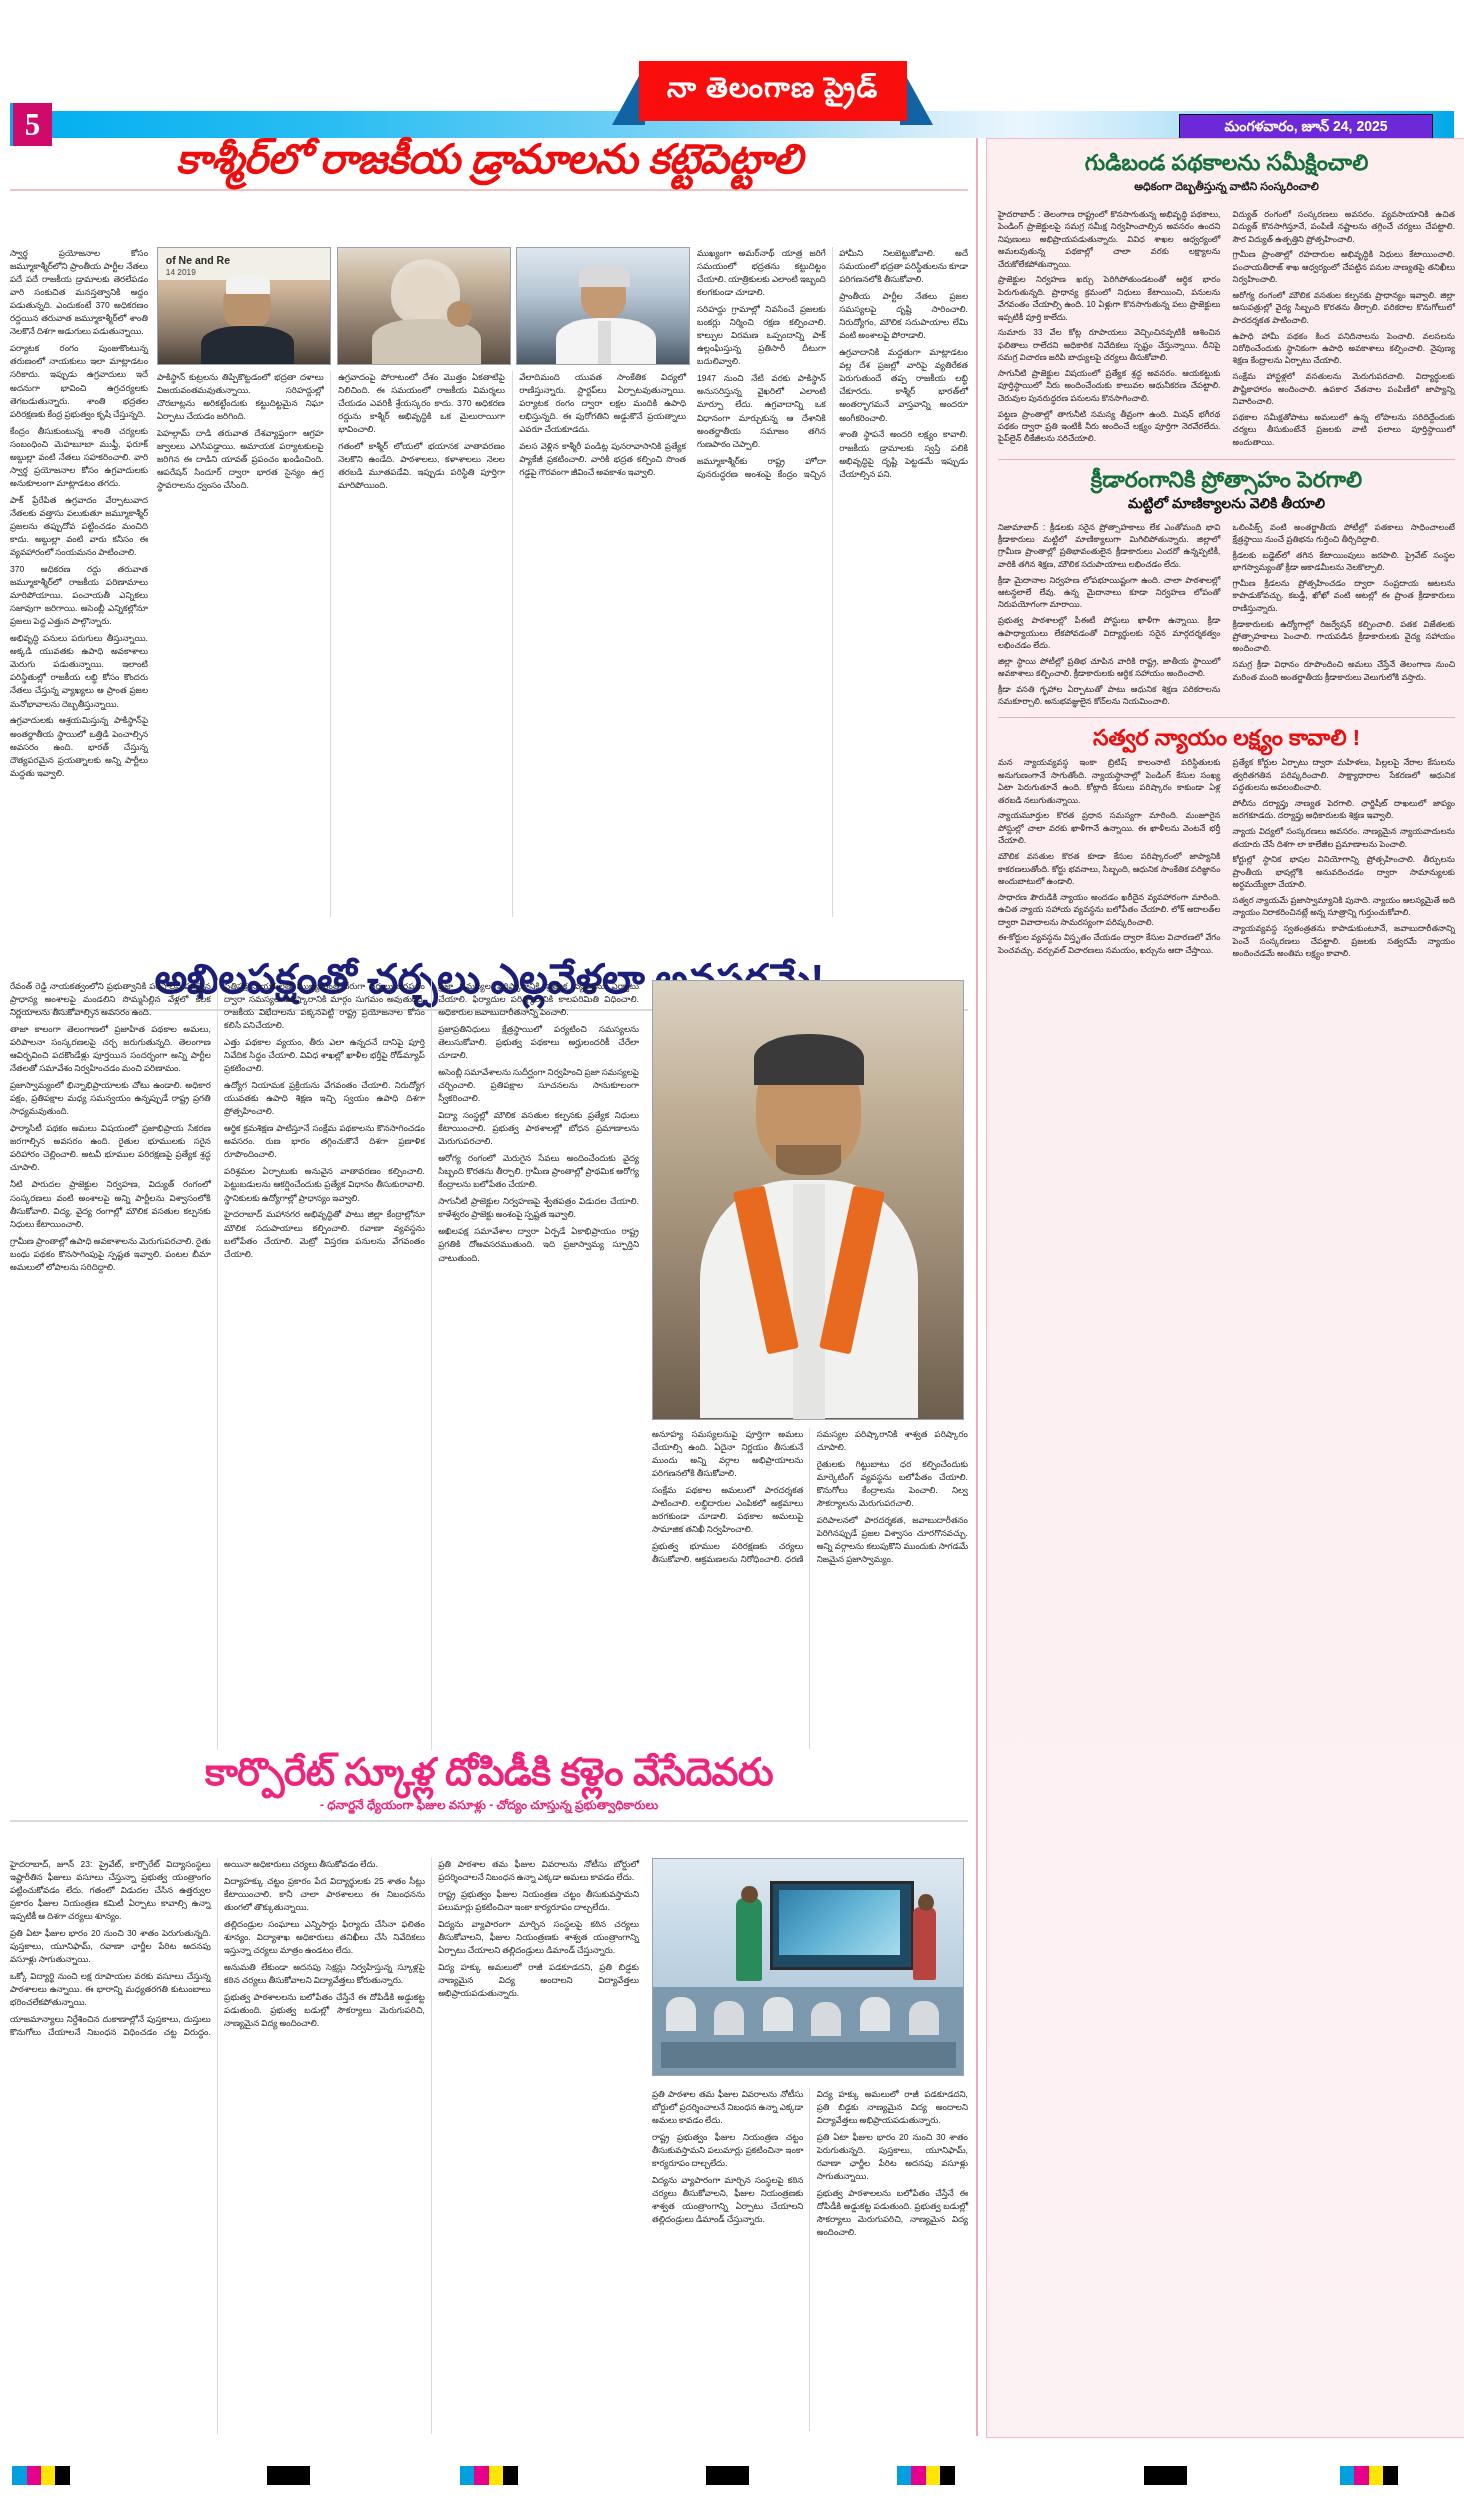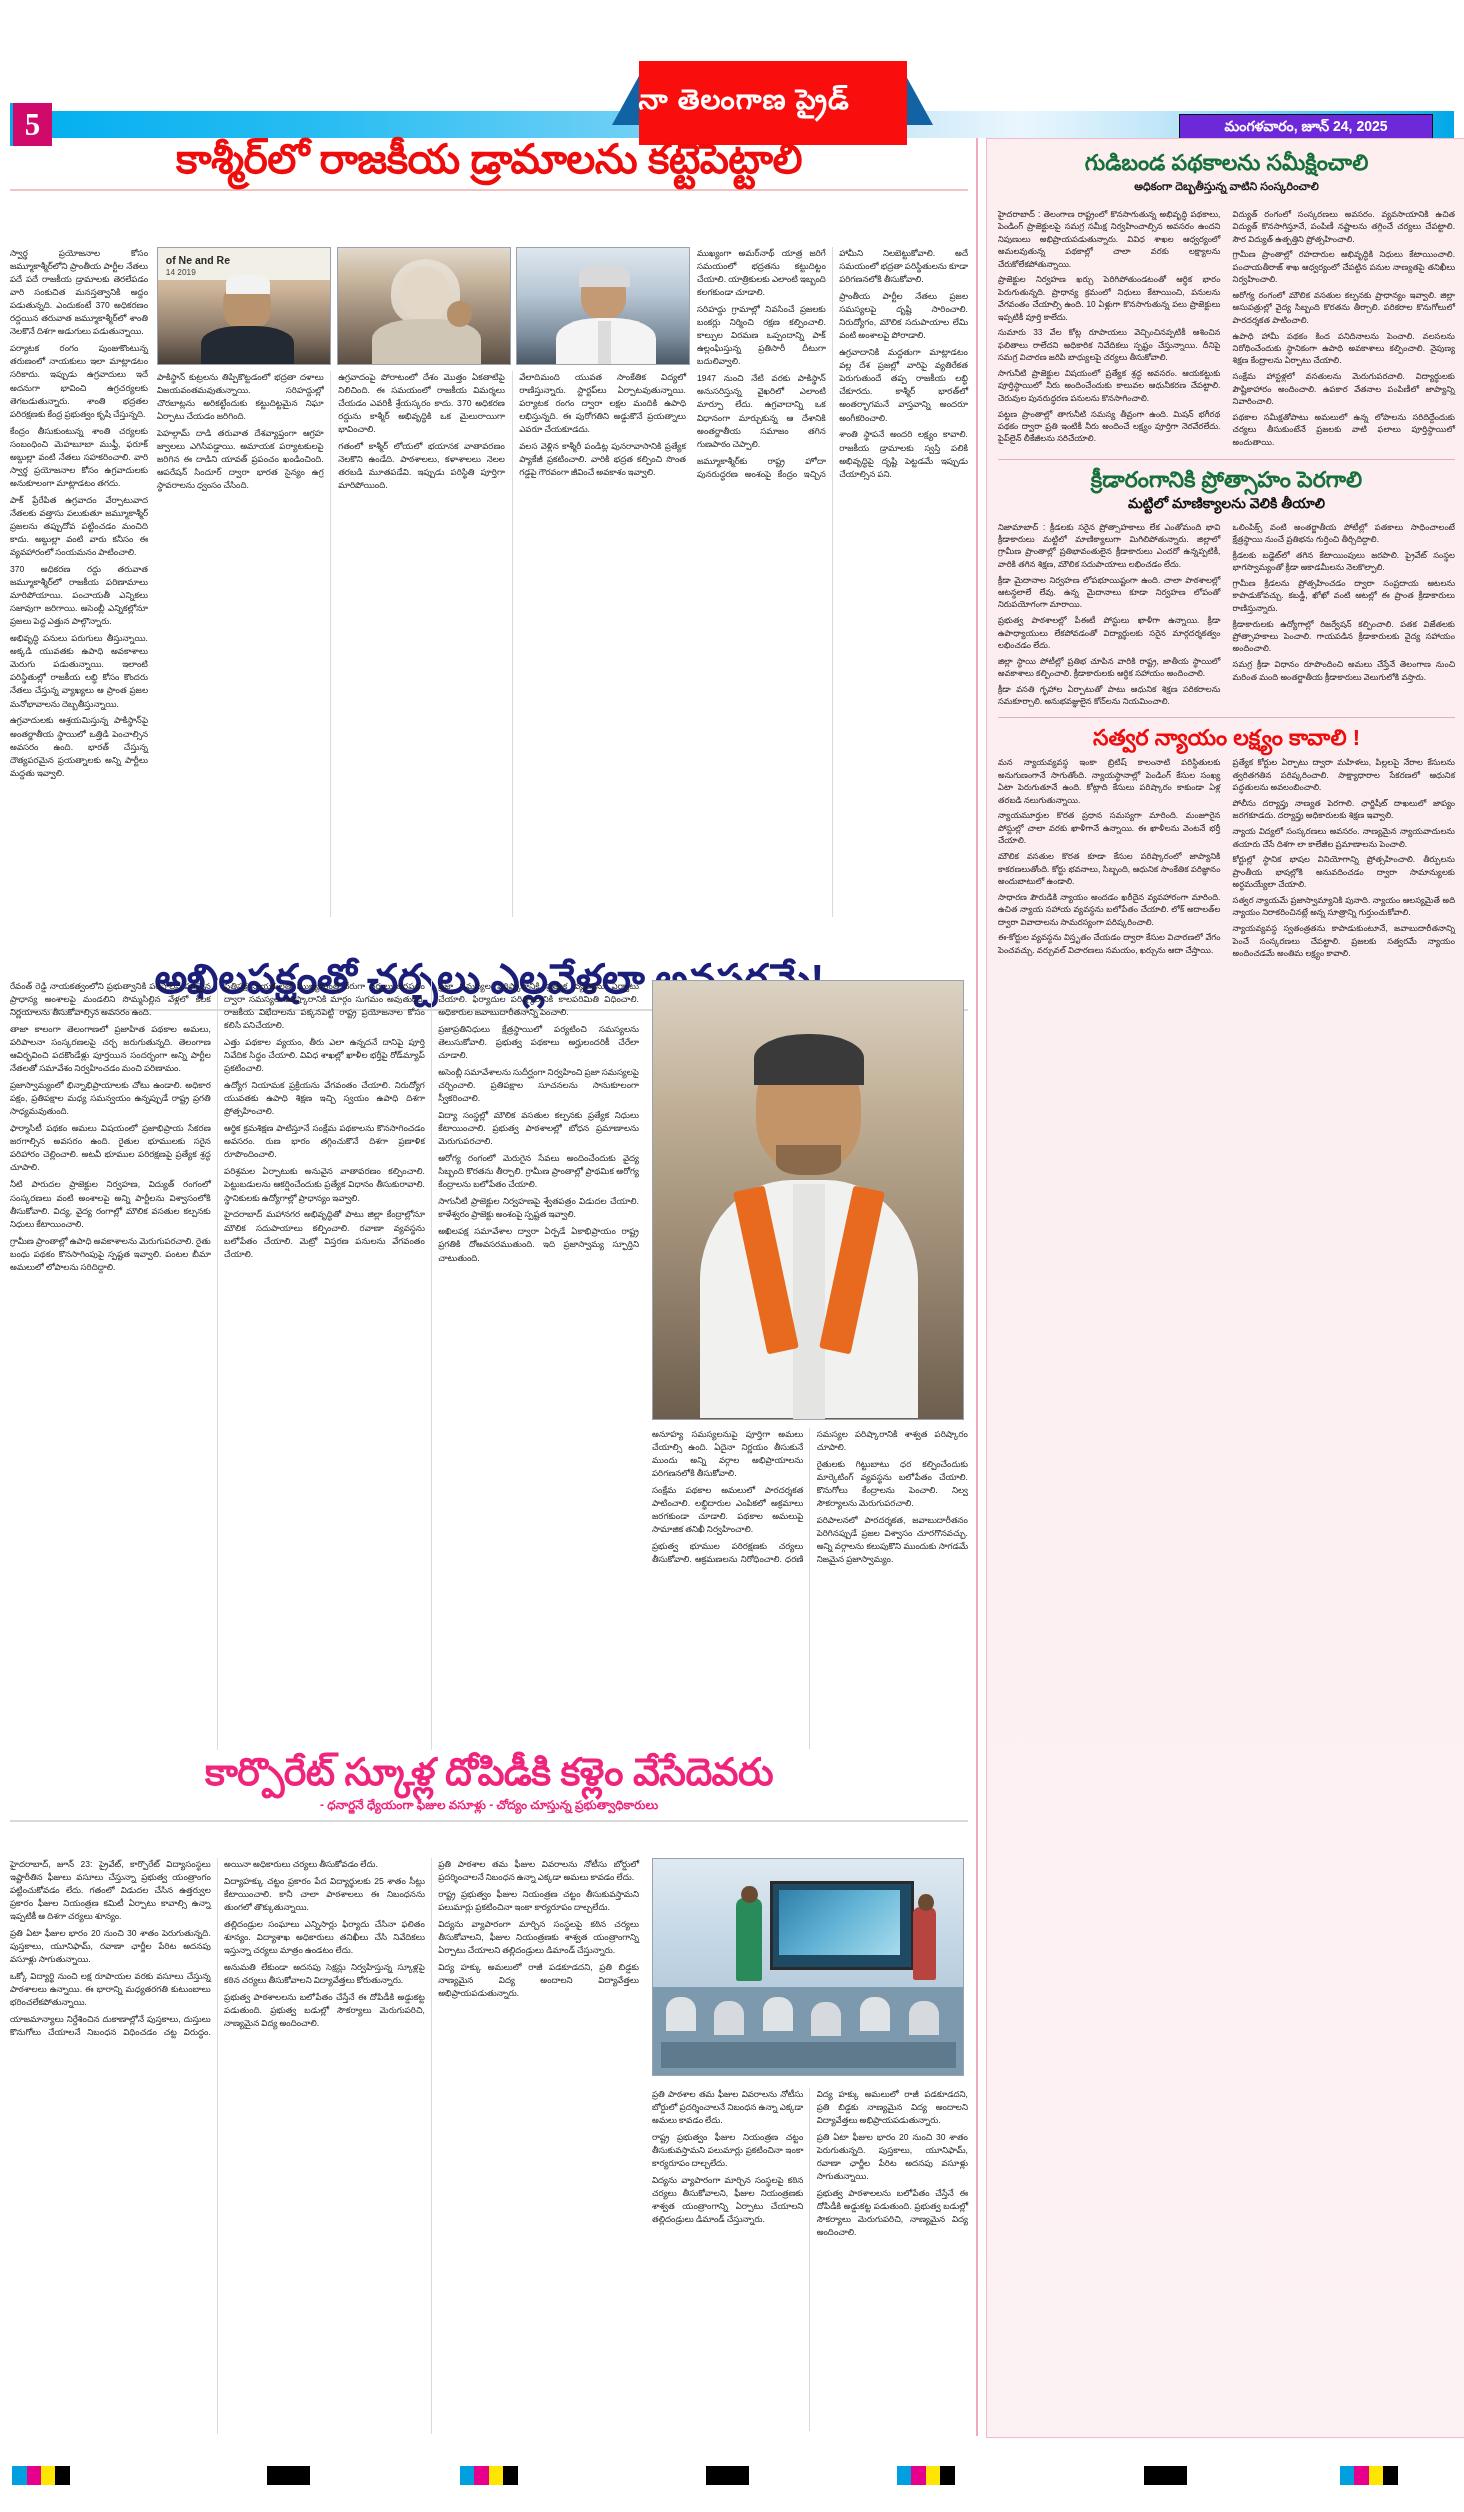--- a/index.html
+++ b/index.html
@@ -27,22 +27,22 @@
   .logo-wrap{position:absolute;left:612px;top:0px;width:321px;height:76px;}
   .logo-tri-l{
     position:absolute;left:0;top:4.4px;width:0;height:0;
     border-left:33px solid transparent;border-bottom:60px solid #1163a4;
   }
   .logo-tri-r{
     position:absolute;right:0;top:4.4px;width:0;height:0;
     border-right:33px solid transparent;border-bottom:60px solid #1163a4;
   }
   .logo-red{
-    position:absolute;left:26.6px;top:0px;width:268px;height:84px;background:#f90d0d;
-    display:flex;align-items:center;
+    position:absolute;left:26.6px;top:0px;width:268px;height:60px;background:#f90d0d;
+    display:flex;align-items:center;justify-content:center;
   }
   .logo-red span{
     color:#fff;font-size:28px;font-weight:bold;letter-spacing:1.1px;
     font-family:"Liberation Sans",sans-serif;white-space:nowrap;
   }
   .date-box{
     position:absolute;left:1179px;top:53px;width:252px;height:24.4px;
     background:#6d28d9;border:1.7px solid #111;
     color:#fff;font-size:14px;font-weight:bold;line-height:23px;text-align:center;
     font-family:"Liberation Sans",sans-serif;
@@ -135,21 +135,21 @@
     </div>
     <div class="date-box">మంగళవారం, జూన్ 24,  2025</div>
   </div>
 
   <div class="content">
 
     <div class="rule-vert"></div>
 
     <div class="left-zone">
 
-      <div class="article" style="left:0;top:0;width:958px;">
+      <div class="article" style="left:0;top:0;width:958px;font-style:italic;">
         <h1 class="hl hl-red">కాశ్మీర్‌లో రాజకీయ డ్రామాలను కట్టెపెట్టాలి</h1>
         <div class="rule-h red"></div>
       </div>
 
       <div class="photo-row" style="left:147px;top:109px;">
         <div class="photo pf2" style="width:172px;height:116px;">
           <div style="position:absolute;left:0;top:0;width:100%;height:32px;background:#f2efe6;"></div>
           <div style="position:absolute;left:7.8px;top:5.5px;font-size:10.5px;color:#2b2b2b;font-weight:bold;">of Ne  and Re</div>
           <div style="position:absolute;left:7.8px;top:19px;font-size:8.3px;color:#444;">14  2019</div>
           <div class="head-shape" style="left:65px;top:31px;width:48px;height:51px;background:#b9936d;"></div>

